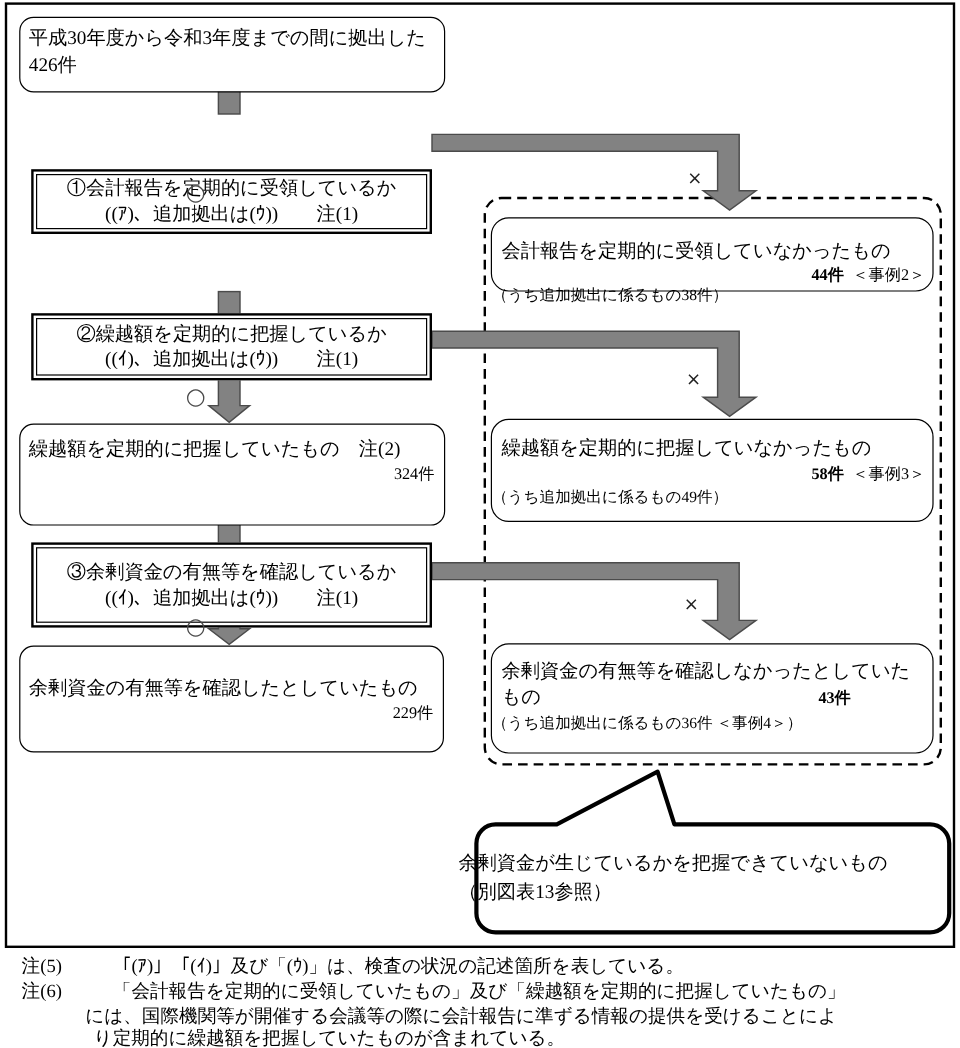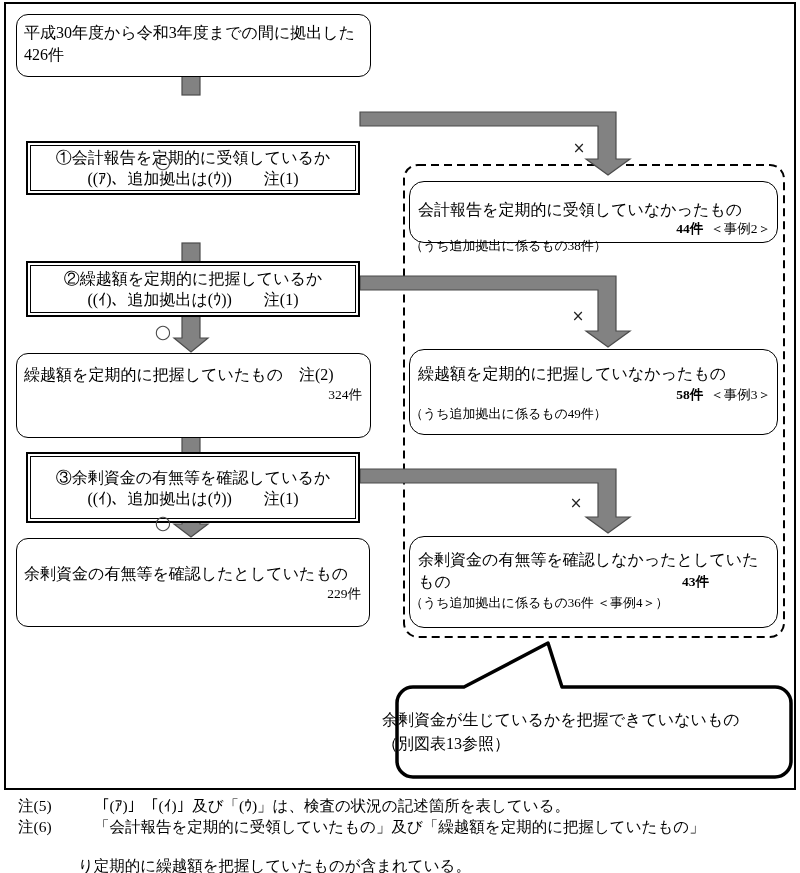--- a/index.html
+++ b/index.html
@@ -135,15 +135,16 @@
 
   <div class="abs callout-text" style="left:373px;top:687px;width:394px;height:90px;">
     <div>余剰資金が生じているかを把握できていないもの</div>
     <div>（別図表13参照）</div>
   </div>
 
   <div class="abs note-line" style="left:18px;top:796px;">注(5)</div>
   <div class="abs note-line" style="left:94px;top:796px;">「(ｱ)」「(ｲ)」及び「(ｳ)」は、検査の状況の記述箇所を表している。</div>
   <div class="abs note-line" style="left:18px;top:817px;">注(6)</div>
   <div class="abs note-line" style="left:94px;top:817px;">「会計報告を定期的に受領していたもの」及び「繰越額を定期的に把握していたもの」</div>
+  <div class="abs note-line" style="left:71px;top:838px;">には、国際機関等が開催する会議等の際に会計報告に準ずる情報の提供を受けることによ</div>
   <div class="abs note-line" style="left:78px;top:856px;">り定期的に繰越額を把握していたものが含まれている。</div>
 
 </div>
 
 </body></html>

